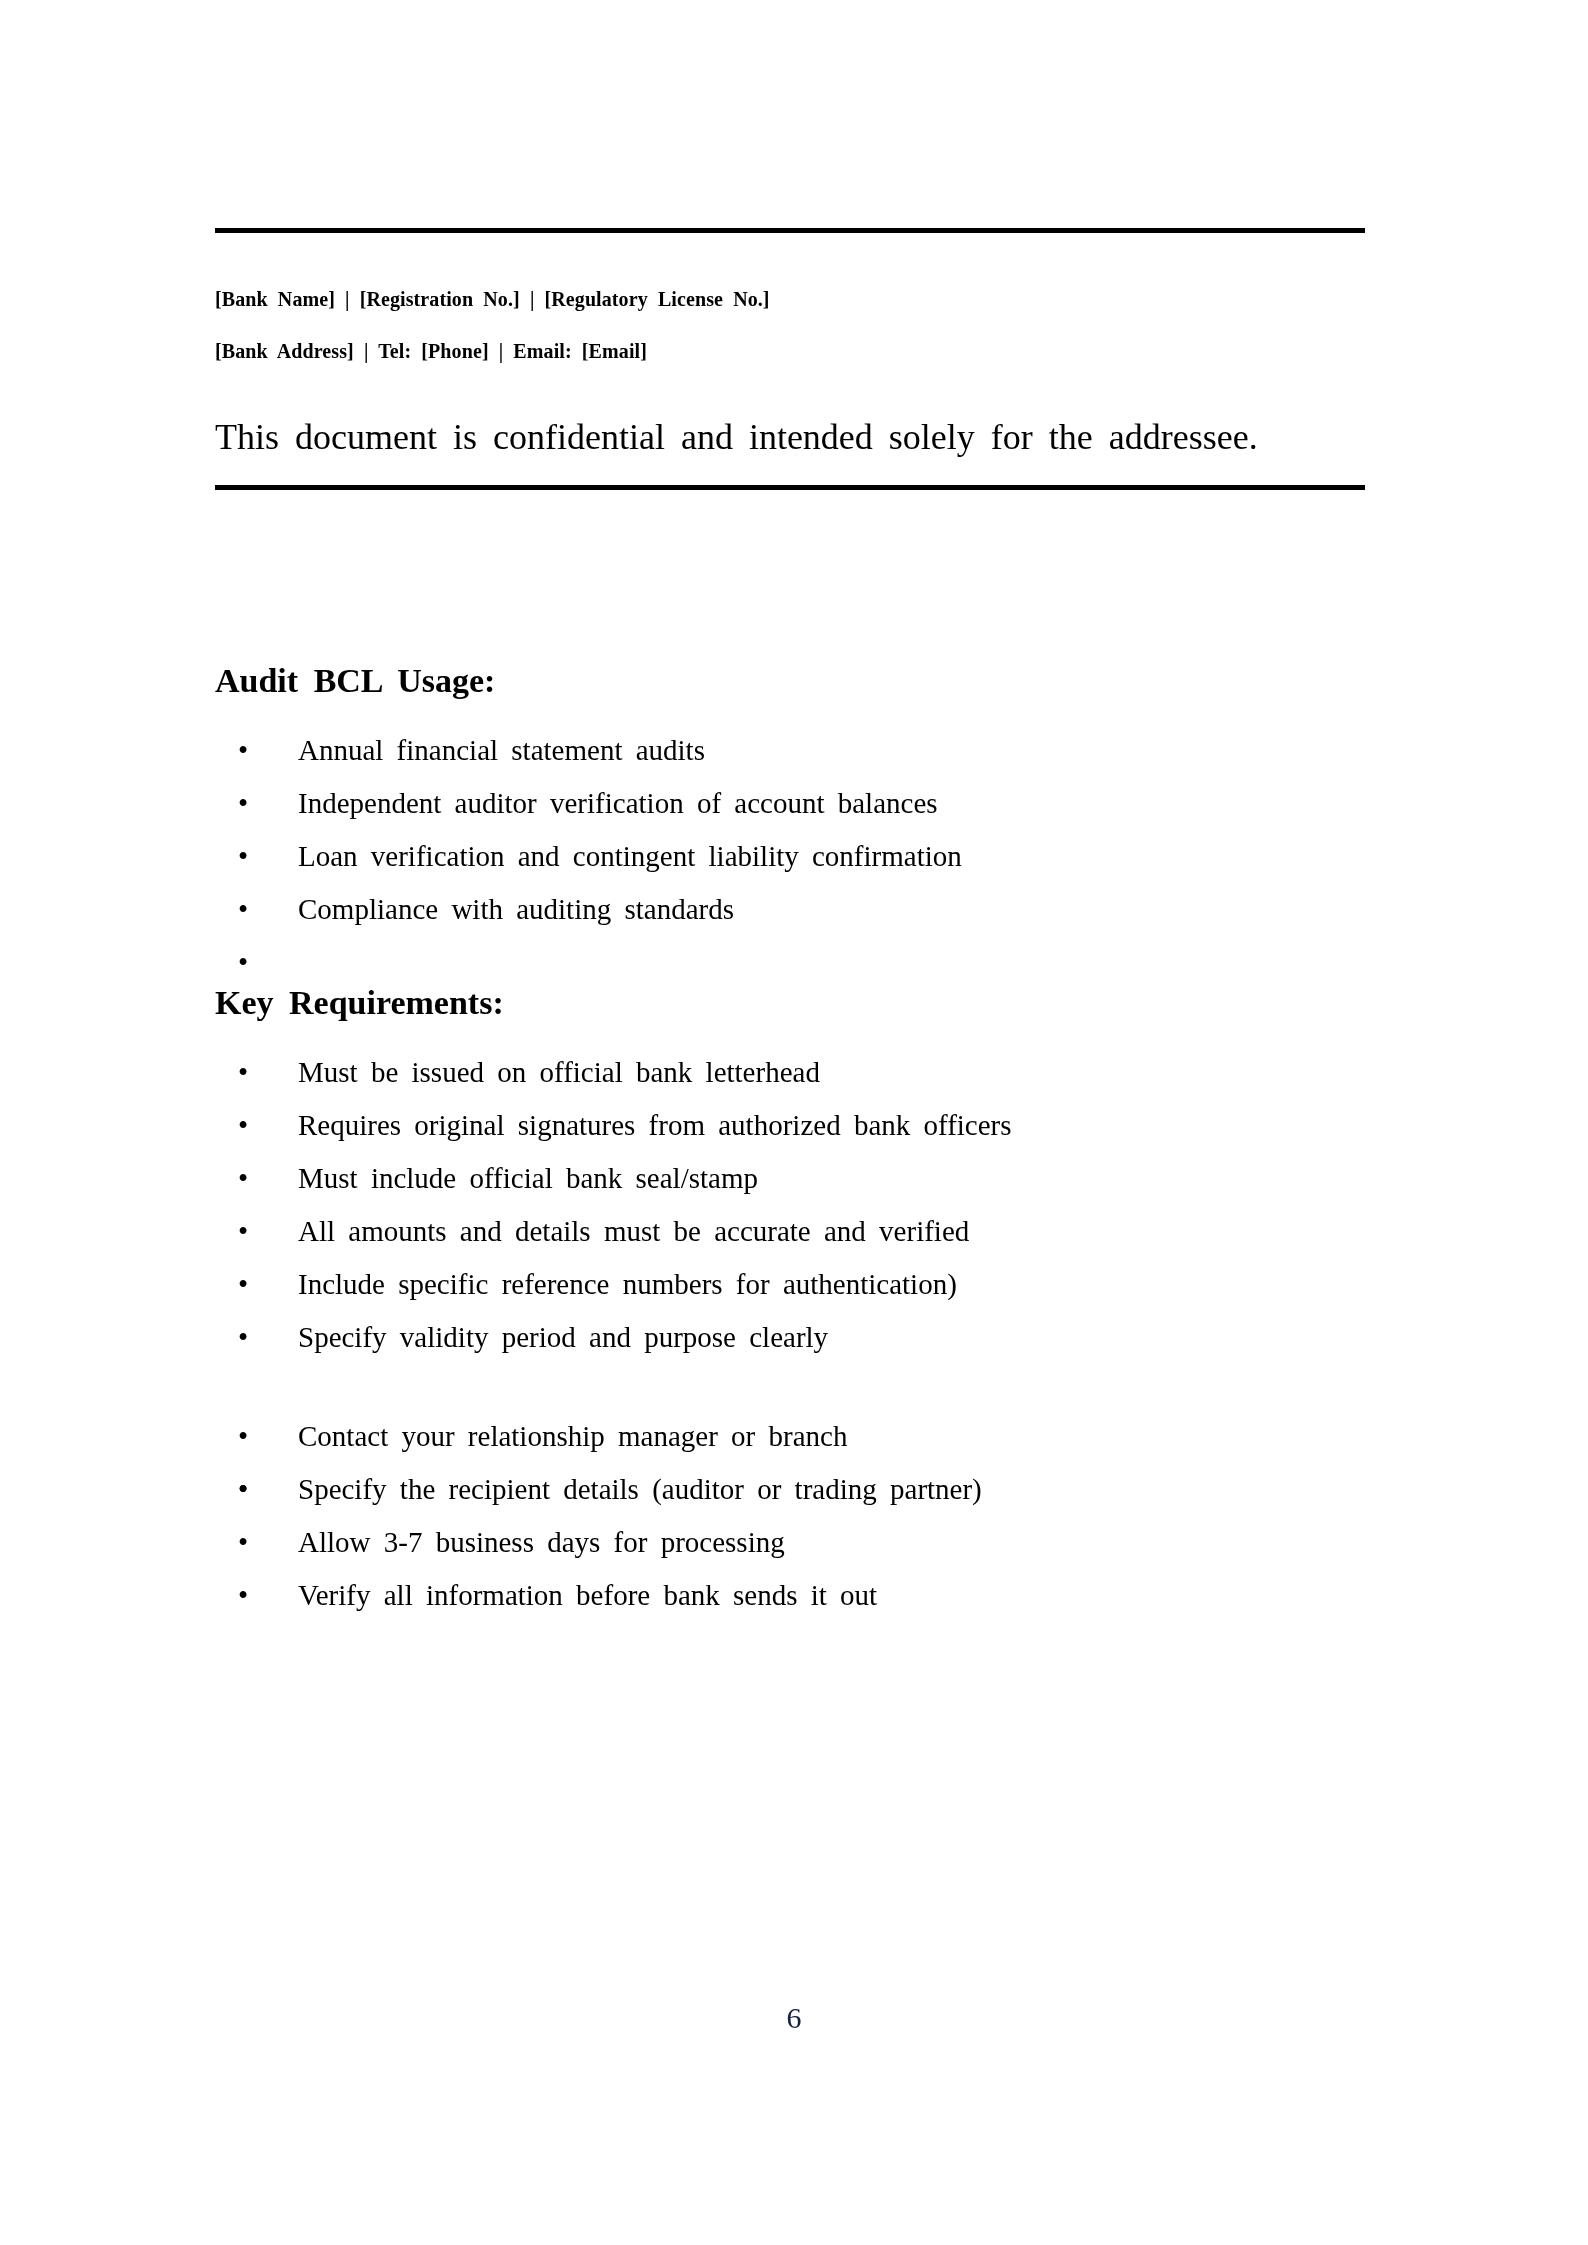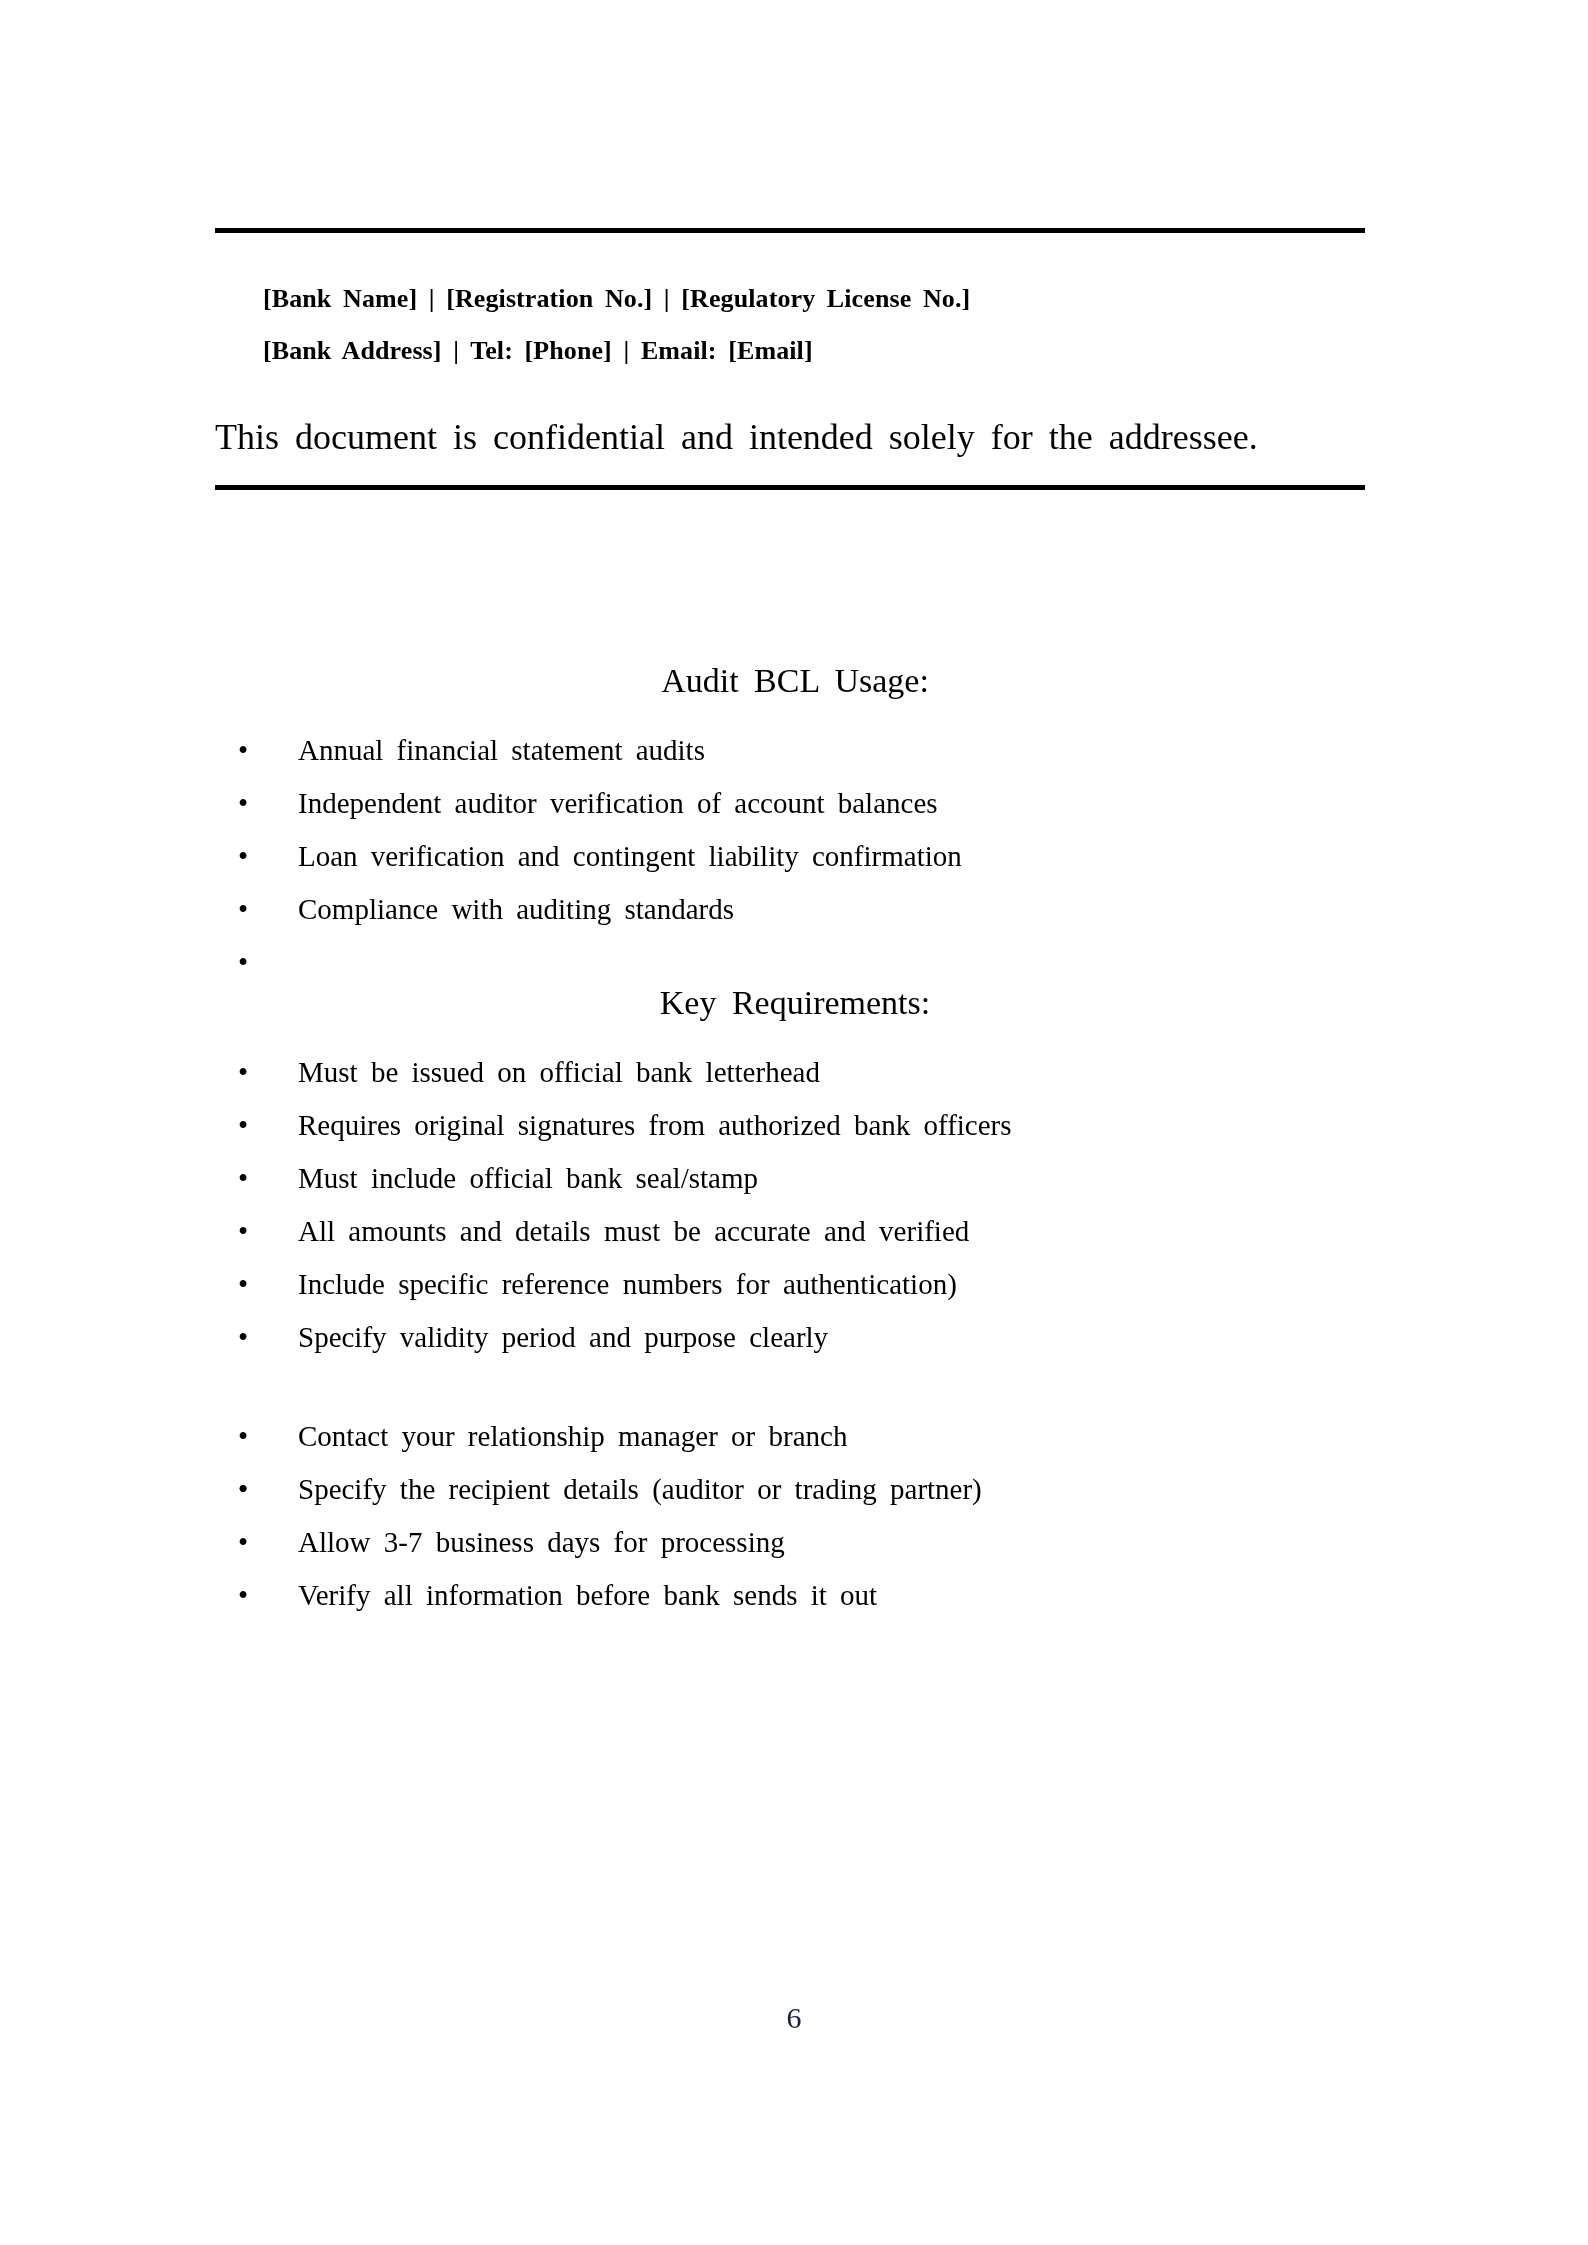--- a/index.html
+++ b/index.html
@@ -34,27 +34,26 @@
     line-height: 0;
     font-size: 0;
   }
 
   .letterhead-body {
     padding-top: 40px;
     padding-bottom: 26px;
   }
 
   .lh-line {
-    font-size: 26px;
+    font-size: 20px;
     font-weight: bold;
     line-height: 52px;
     word-spacing: 5px;
     letter-spacing: 0.1px;
     white-space: nowrap;
-    margin-left: 48px;
   }
 
   .lh-confidential {
     font-size: 36px;
     font-weight: normal;
     line-height: 44px;
     word-spacing: 7px;
     margin-top: 38px;
   }
 
@@ -68,25 +67,24 @@
 
   .section {
     margin-bottom: 46px;
   }
   .section:last-child {
     margin-bottom: 0;
   }
 
   .section-heading {
     font-size: 34px;
-    font-weight: normal;
+    font-weight: bold;
     line-height: 42px;
     word-spacing: 7px;
     margin: 0 0 22px 0;
-    text-align: center;
   }
 
   .bullet-list {
     list-style: none;
     margin: 0;
     padding: 0;
   }
 
   .bullet-item {
     position: relative;

